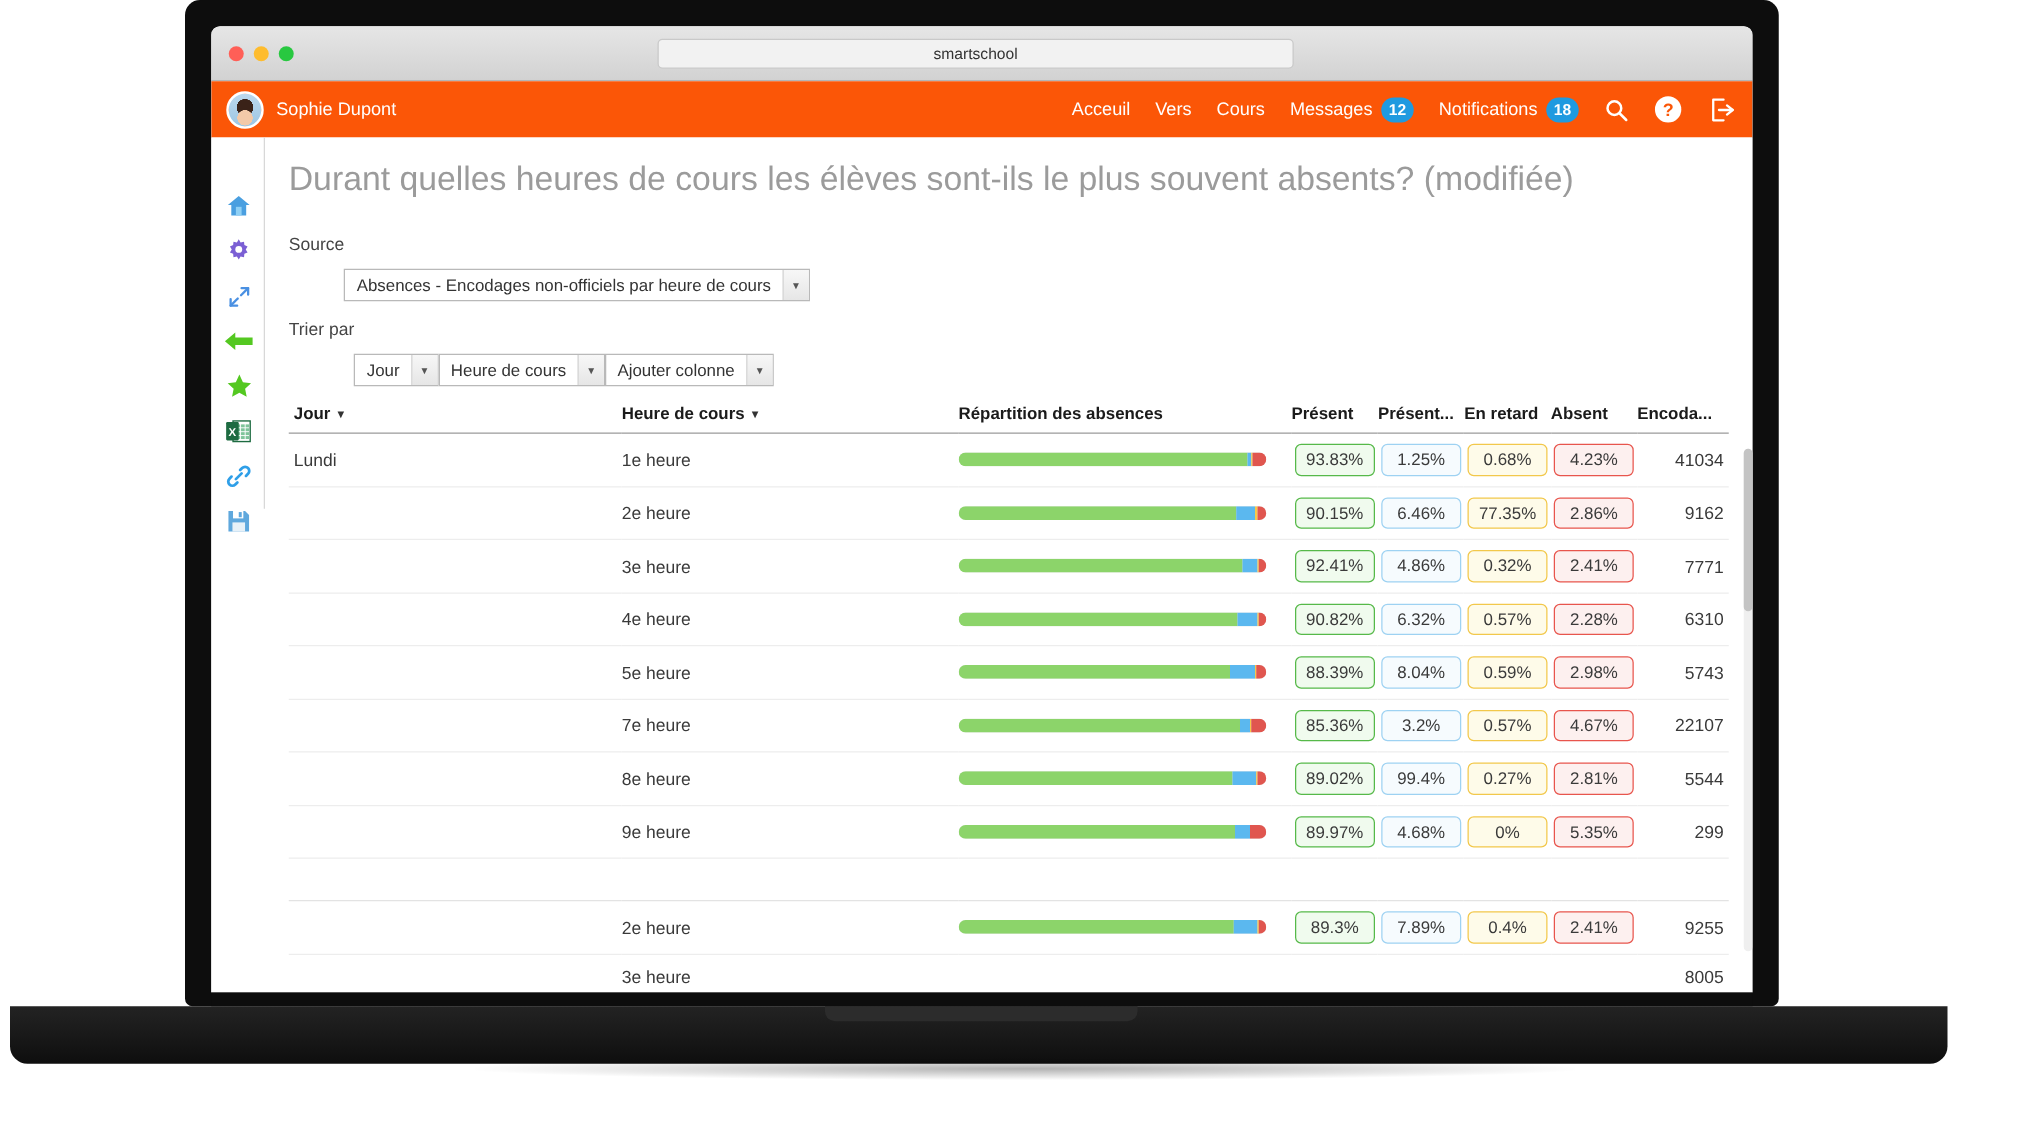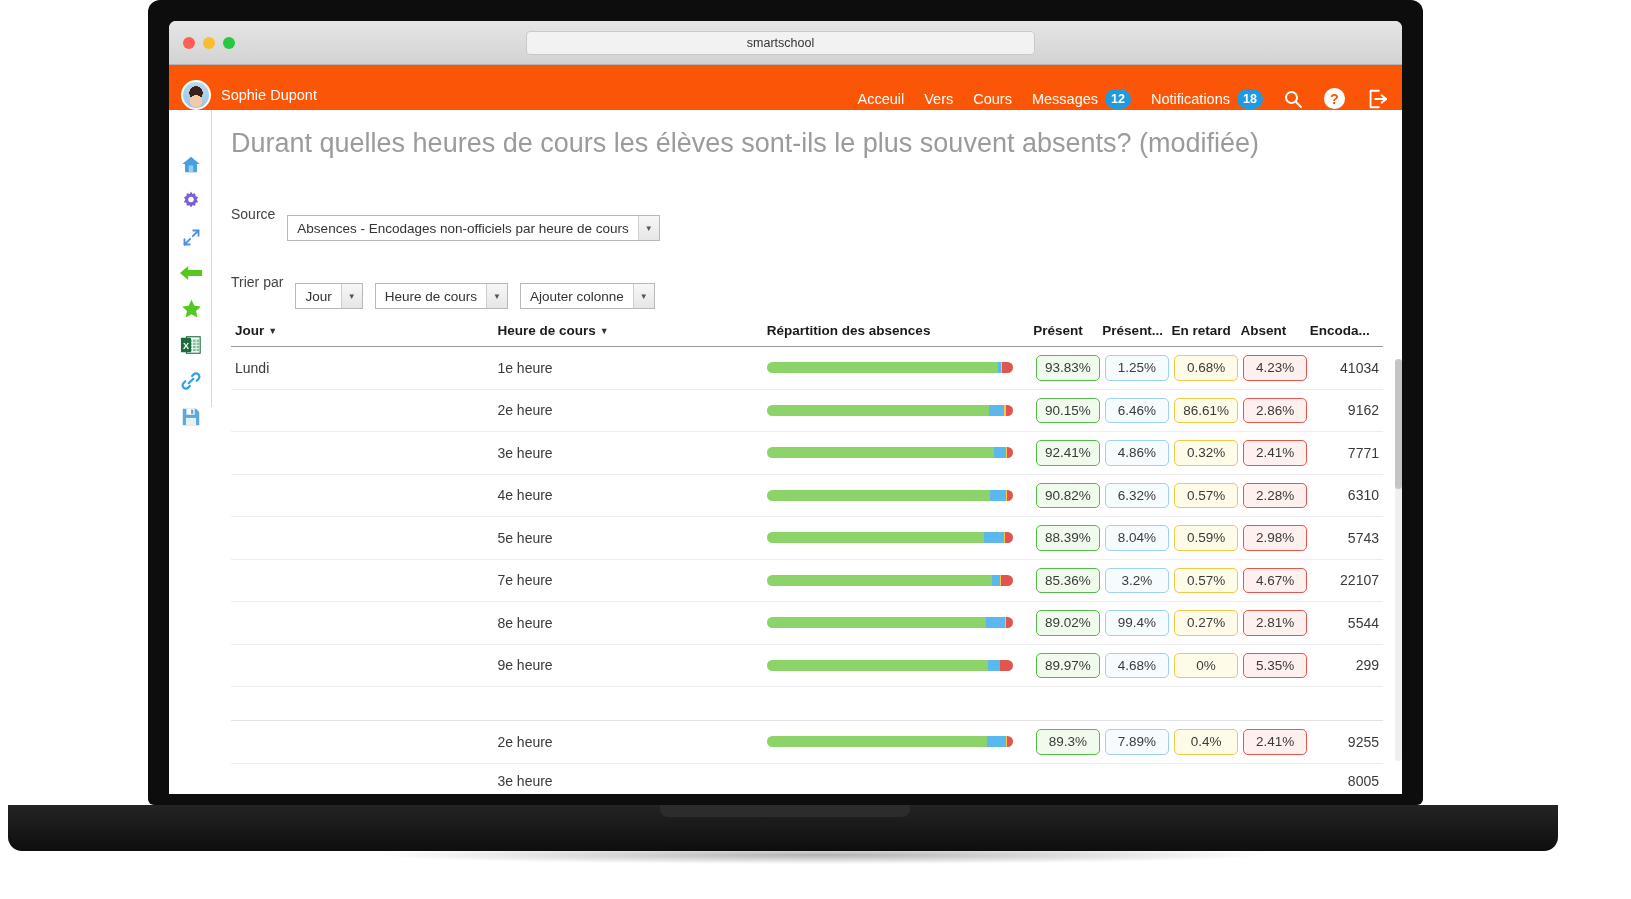--- a/index.html
+++ b/index.html
@@ -75,21 +75,21 @@
     border: 1px solid #c9c9c9;
     border-radius: 4px;
     font-size: 12.5px; color: #333;
     display: flex; align-items: center; justify-content: center;
   }
 
   
   .appnav {
     height: 45px;
     background: #fb5607;
-    display: flex; align-items: flex-end;
+    display: flex; align-items: center;
     padding: 0 0 0 12px;
     position: relative;
   }
   .user-block { display: flex; align-items: center; gap: 10px; }
   .avatar {
     width: 30px; height: 30px; border-radius: 50%;
     background:
       radial-gradient(circle at 50% 74%, #f3c9a8 0 26%, rgba(243,201,168,0) 27%),
       radial-gradient(circle at 50% 42%, #3a2218 0 33%, rgba(58,34,24,0) 34%),
       linear-gradient(#bcd8ec, #9dc6e4);
@@ -141,21 +141,21 @@
     padding: 18px 0 0 4px;
     position: relative;
   }
   .pagetitle {
     font-size: 27px; color: #9b9b9b; font-weight: 300;
     white-space: nowrap;
     margin: 0 0 28px 0;
   }
   .pagetitle .mod { }
 
-  .ctrlrow { display: flex; align-items: center; gap: 12px; margin-bottom: 14px; }
+  .ctrlrow { display: flex; margin-bottom: 14px; }
   .ctrllabel { font-size: 14px; color: #444; }
   .selectbox {
     display: inline-flex; align-items: stretch;
     border: 1px solid #b9b9b9; border-radius: 0;
     background: #fff;
     height: 26px;
     cursor: pointer;
     margin-top: 28px;
   }
   .selectbox .lbl {
@@ -488,21 +488,21 @@
                       <div class="seg absent" style="width: 2.86%;"></div>
                     </div>
                   </td>
                   <td class="col-p">
                     <span class="pill p">90.15%</span>
                   </td>
                   <td class="col-pj">
                     <span class="pill pj">6.46%</span>
                   </td>
                   <td class="col-r">
-                    <span class="pill r">86.61%</span>
+                    <span class="pill r">77.35%</span>
                   </td>
                   <td class="col-a">
                     <span class="pill a">2.86%</span>
                   </td>
                   <td class="col-e enc">9162</td>
                 </tr>
                 <tr>
                   <td class="col-day"></td>
                   <td class="col-hour">3e heure</td>
                   <td class="col-bar">

